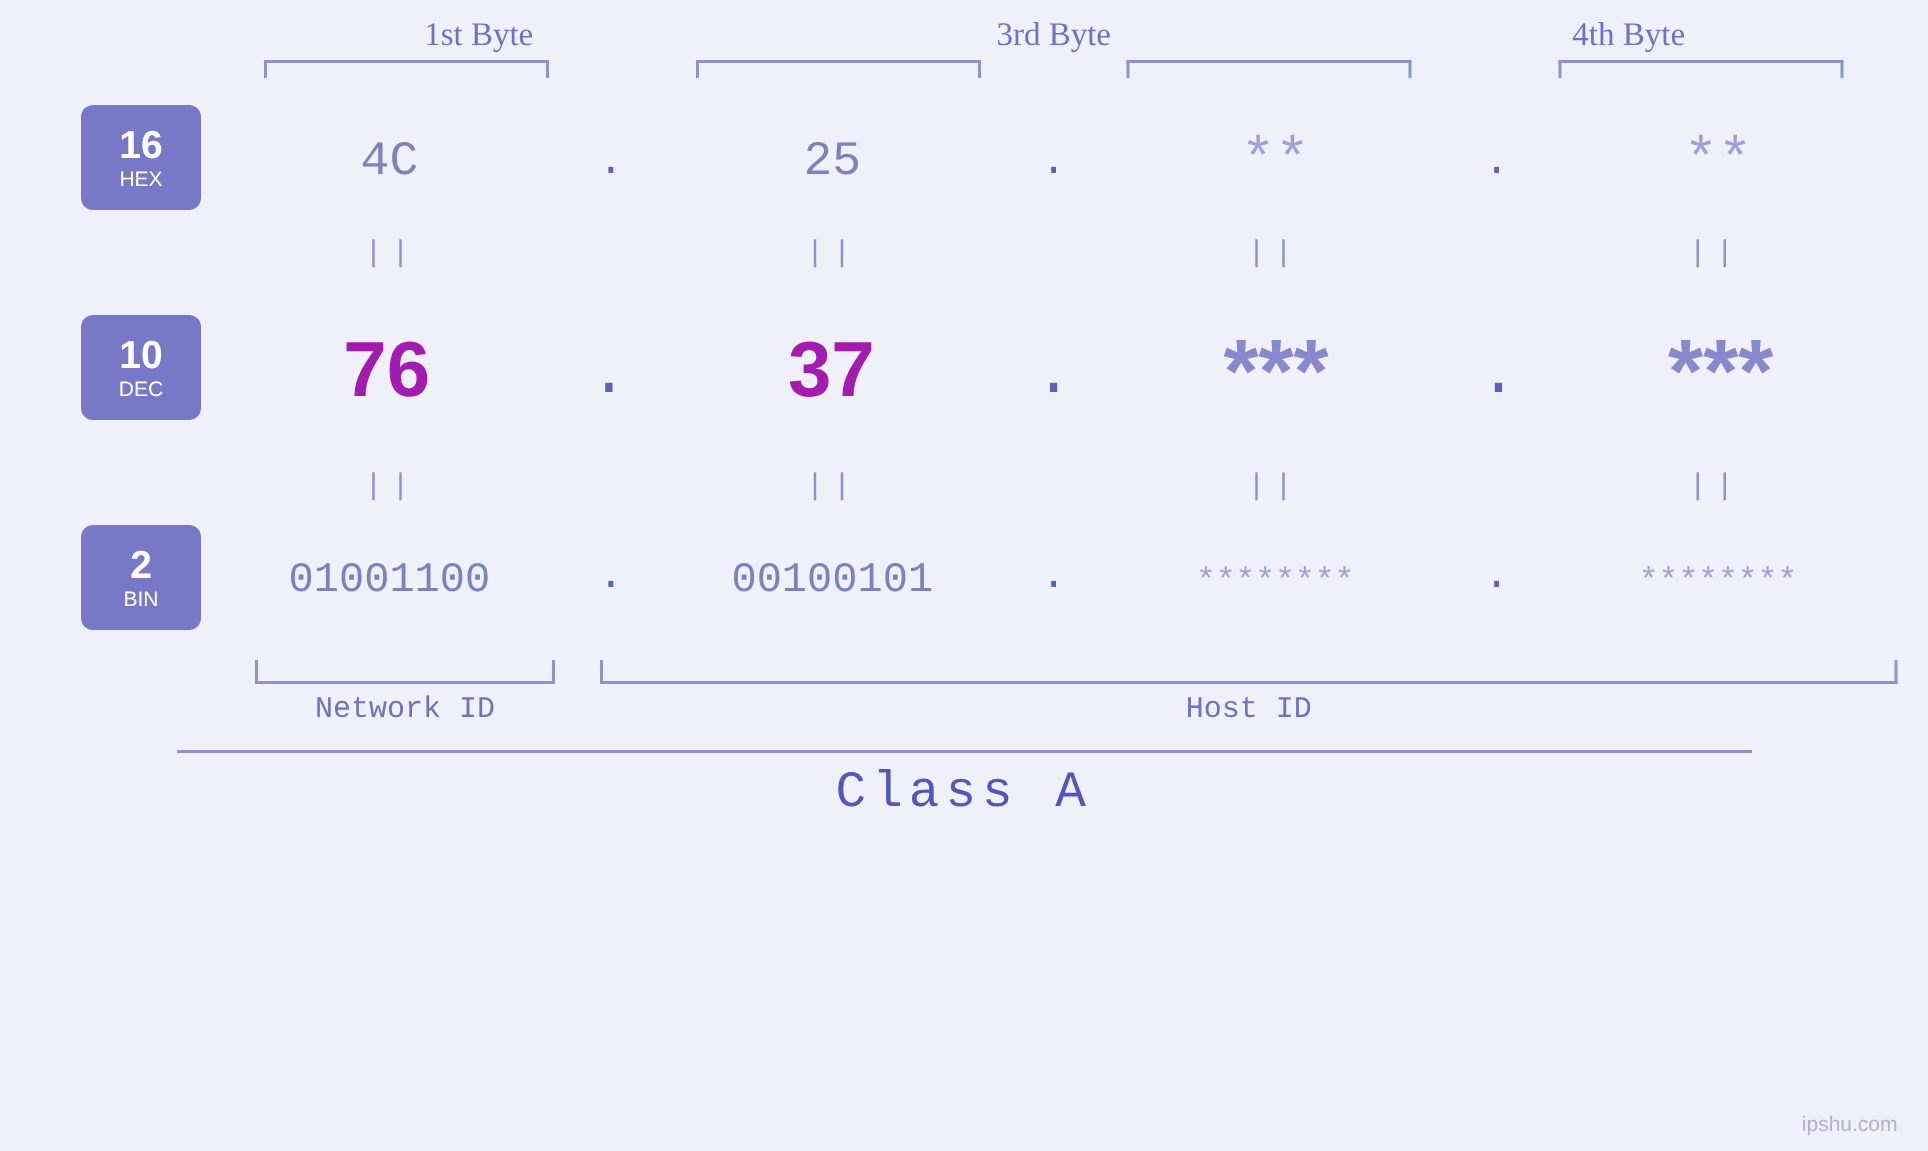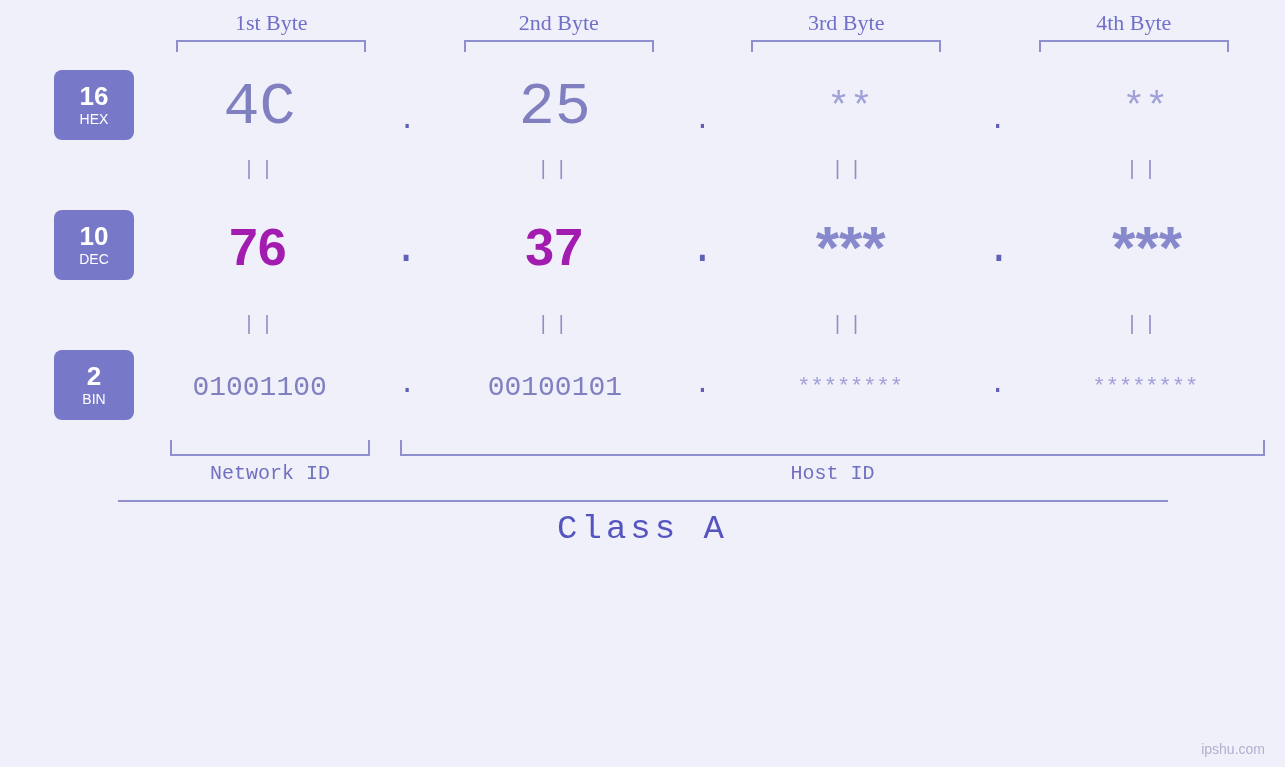--- a/index.html
+++ b/index.html
@@ -101,21 +101,21 @@
     }
 
     .dot-sep.large {
       font-size: 42px;
       padding-bottom: 8px;
     }
 
     
     .hex-val {
       color: #8080c0;
-      font-size: 60px;
+      font-size: 32px;
       font-family: 'Courier New', monospace;
     }
 
     .hex-val.masked {
       color: #a0a0d8;
       font-size: 38px;
     }
 
     
     .dec-val {
@@ -224,21 +224,20 @@
       letter-spacing: 6px;
     }
   </style>
 </head>
 <body>
 
 <div class="main-container">
 
   <div class="byte-headers">
     <div class="byte-header">1st Byte</div>
-    <div class="byte-header">2nd Byte</div>
     <div class="byte-header">3rd Byte</div>
     <div class="byte-header">4th Byte</div>
   </div>
 
   <div class="bracket-row">
     <div class="bracket"></div>
     <div class="bracket"></div>
     <div class="bracket"></div>
     <div class="bracket"></div>
   </div>

